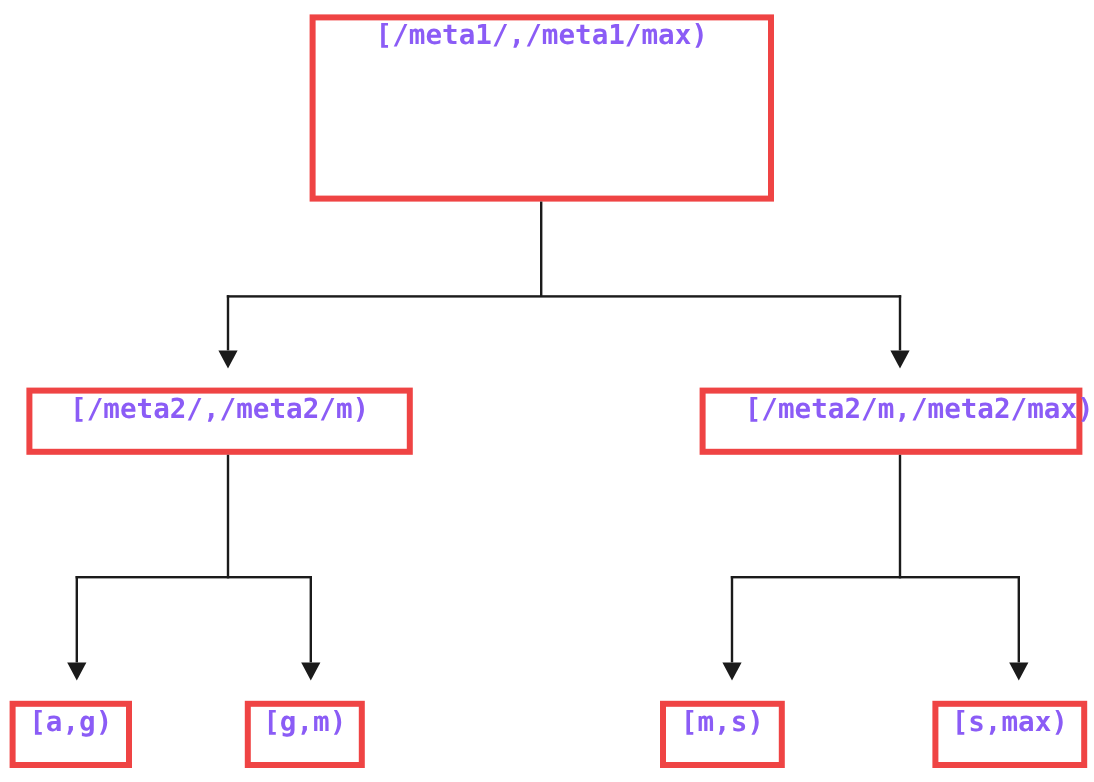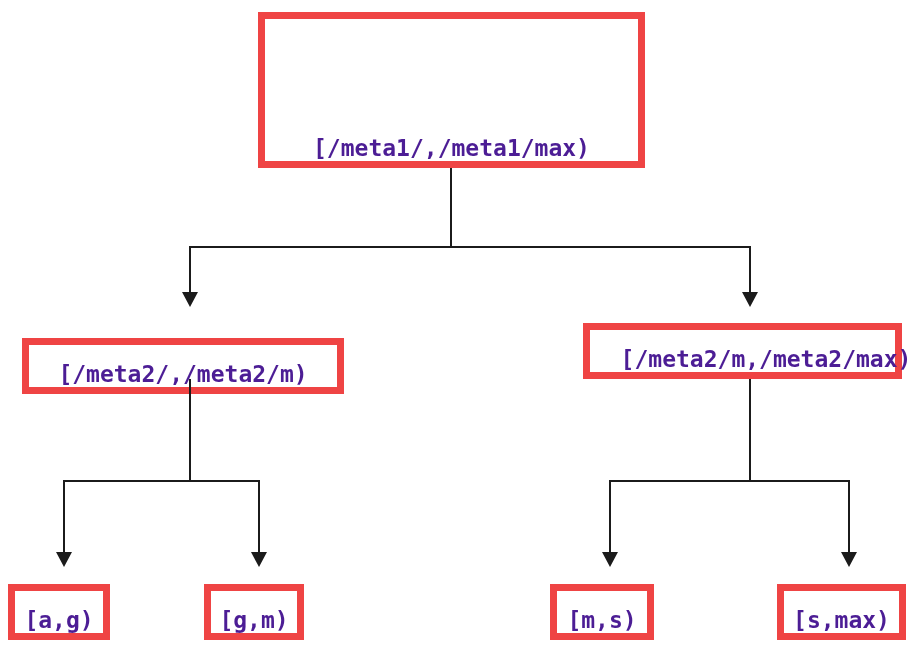--- a/index.html
+++ b/index.html
@@ -11,26 +11,26 @@
     position: relative;
     width: 912px;
     height: 652px;
     background: #ffffff;
     font-family: "DejaVu Sans Mono", "Liberation Mono", monospace;
     overflow: hidden;
   }
   .node {
     position: absolute;
     box-sizing: border-box;
-    border: 7px solid #ef4444;
+    border: 5px solid #ef4444;
     background: #ffffff;
     display: flex;
-    align-items: flex-end;
+    align-items: flex-start;
     justify-content: center;
-    color: #4c1d95;
+    color: #8b5cf6;
     font-size: 23px;
     font-weight: 700;
     letter-spacing: 0;
     white-space: nowrap;
   }
   .edge {
     position: absolute;
     background: #1b1b1b;
   }
   .arrowhead {
@@ -44,21 +44,21 @@
 </style>
 </head>
 <body>
 
 <div class="canvas">
 
   <div class="node" style="left:258px; top:12px; width:387px; height:156px;">
     <span>[/meta1/,/meta1/max)</span>
   </div>
 
-  <div class="node" style="left:22px; top:323px; width:322px; height:56px;margin-top:15px;">
+  <div class="node" style="left:22px; top:323px; width:322px; height:56px;">
     <span>[/meta2/,/meta2/m)</span>
   </div>
 
   <div class="node" style="left:583px; top:323px; width:319px; height:56px;padding-left:47px;">
     <span>[/meta2/m,/meta2/max)</span>
   </div>
 
   <div class="node" style="left:204px; top:584px; width:100px; height:56px;">
     <span>[g,m)</span>
   </div>

